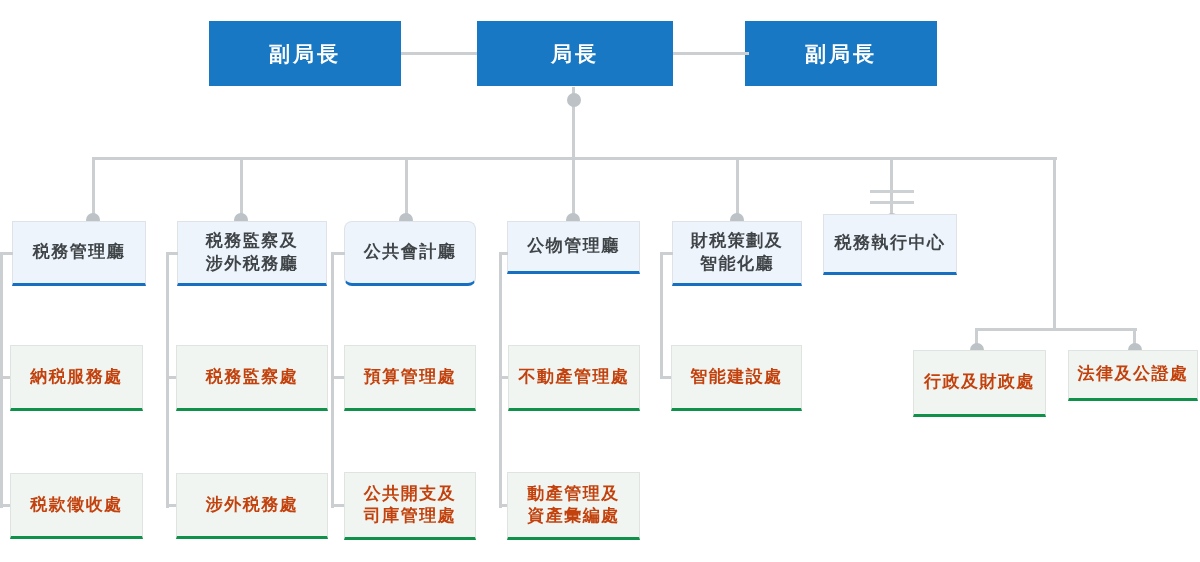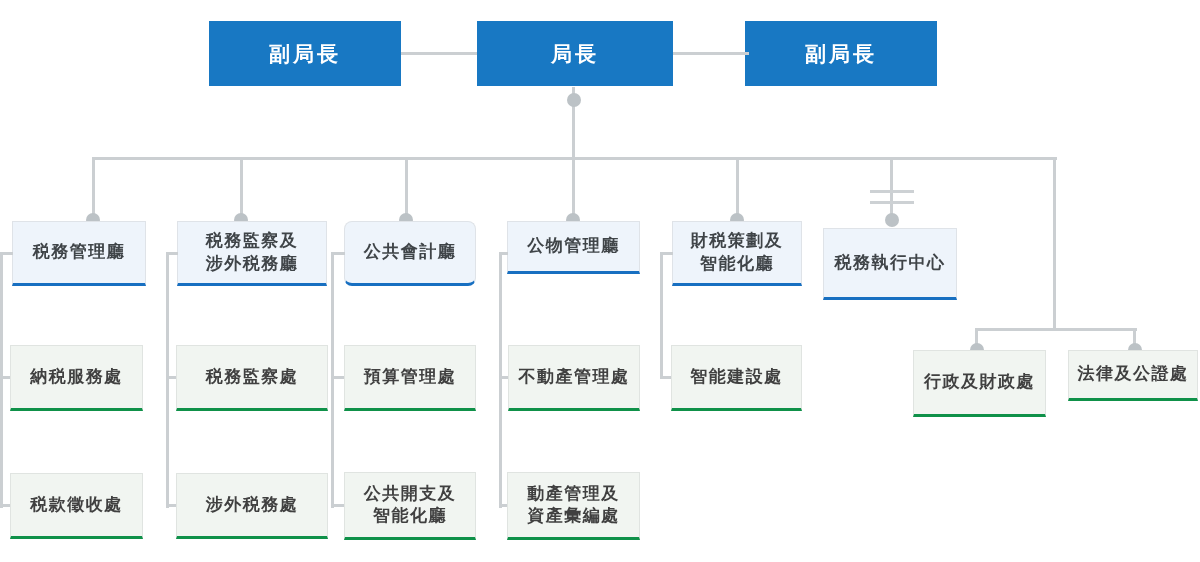--- a/index.html
+++ b/index.html
@@ -30,21 +30,21 @@
     background: #eef4fb;
     border: 1px solid #dfe3e8;
     border-bottom: 3px solid #176fc1;
     color: #3f4448;
     font-size: 17px; font-weight: bold; letter-spacing: 1.5px;
   }
   .div-box {
     background: #f1f5f1;
     border: 1px solid #e0e4e1;
     border-bottom: 3px solid #0f9149;
-    color: #404040;
+    color: #c2410c;
     font-size: 17px; font-weight: bold; letter-spacing: 1.5px;
   }
 
   
   .h-line, .v-line { position: absolute; background: #cbcfd2; }
   .h-line { height: 3px; }
   .v-line { width: 3px; }
   .dot {
     position: absolute; width: 14px; height: 14px;
     border-radius: 50%; background: #bcc2c6;
@@ -87,21 +87,21 @@
   <div class="bar" style="left:870px; top:190px;"></div>
   <div class="bar" style="left:870px; top:201px;"></div>
 
   <div class="box dept-box" style="left:12px;  top:221px; width:134px; height:65px;">税務管理廳</div>
   <div class="box dept-box" style="left:177px; top:221px; width:150px; height:65px;">税務監察及
 涉外税務廳</div>
   <div class="box dept-box" style="left:344px; top:221px; width:132px; height:65px;border-radius:8px;">公共會計廳</div>
   <div class="box dept-box" style="left:507px; top:221px; width:133px; height:53px;">公物管理廳</div>
   <div class="box dept-box" style="left:672px; top:221px; width:130px; height:65px;">財税策劃及
 智能化廳</div>
-  <div class="box dept-box" style="left:823px; top:228px; width:134px; height:72px;">税務執行中心</div>
+  <div class="box dept-box" style="left:823px; top:214px; width:134px; height:61px;">税務執行中心</div>
 
   <div class="v-line" style="left:0px; top:252px; height:256px;"></div>
   <div class="h-line" style="left:0px; top:252px; width:13px;"></div>
   <div class="h-line" style="left:0px; top:376px; width:11px;"></div>
   <div class="h-line" style="left:0px; top:504px; width:11px;"></div>
 
   <div class="v-line" style="left:166px; top:252px; height:256px;"></div>
   <div class="h-line" style="left:166px; top:252px; width:12px;"></div>
   <div class="h-line" style="left:166px; top:376px; width:11px;"></div>
   <div class="h-line" style="left:166px; top:504px; width:11px;"></div>
@@ -122,21 +122,21 @@
 
   <div class="box div-box" style="left:10px;  top:345px; width:133px; height:66px;">納税服務處</div>
   <div class="box div-box" style="left:176px; top:345px; width:152px; height:66px;">税務監察處</div>
   <div class="box div-box" style="left:344px; top:345px; width:132px; height:66px;">預算管理處</div>
   <div class="box div-box" style="left:508px; top:345px; width:132px; height:66px;">不動產管理處</div>
   <div class="box div-box" style="left:671px; top:345px; width:131px; height:66px;">智能建設處</div>
 
   <div class="box div-box" style="left:10px;  top:473px; width:133px; height:66px;">税款徵收處</div>
   <div class="box div-box" style="left:176px; top:473px; width:152px; height:66px;">涉外税務處</div>
   <div class="box div-box" style="left:344px; top:472px; width:132px; height:68px;">公共開支及
-智能化廳</div>
+司庫管理處</div>
   <div class="box div-box" style="left:507px; top:472px; width:133px; height:68px;">動產管理及
 資產彙編處</div>
 
   <div class="h-line" style="left:975px;  top:328px; width:162px;"></div>
   <div class="v-line" style="left:975px;  top:328px; height:22px;"></div>
   <div class="v-line" style="left:1133px; top:328px; height:22px;"></div>
   <div class="dot" style="left:970px;  top:343px;"></div>
   <div class="dot" style="left:1128px; top:343px;"></div>
 
   <div class="box div-box" style="left:913px; top:350px; width:133px; height:67px;">行政及財政處</div>

